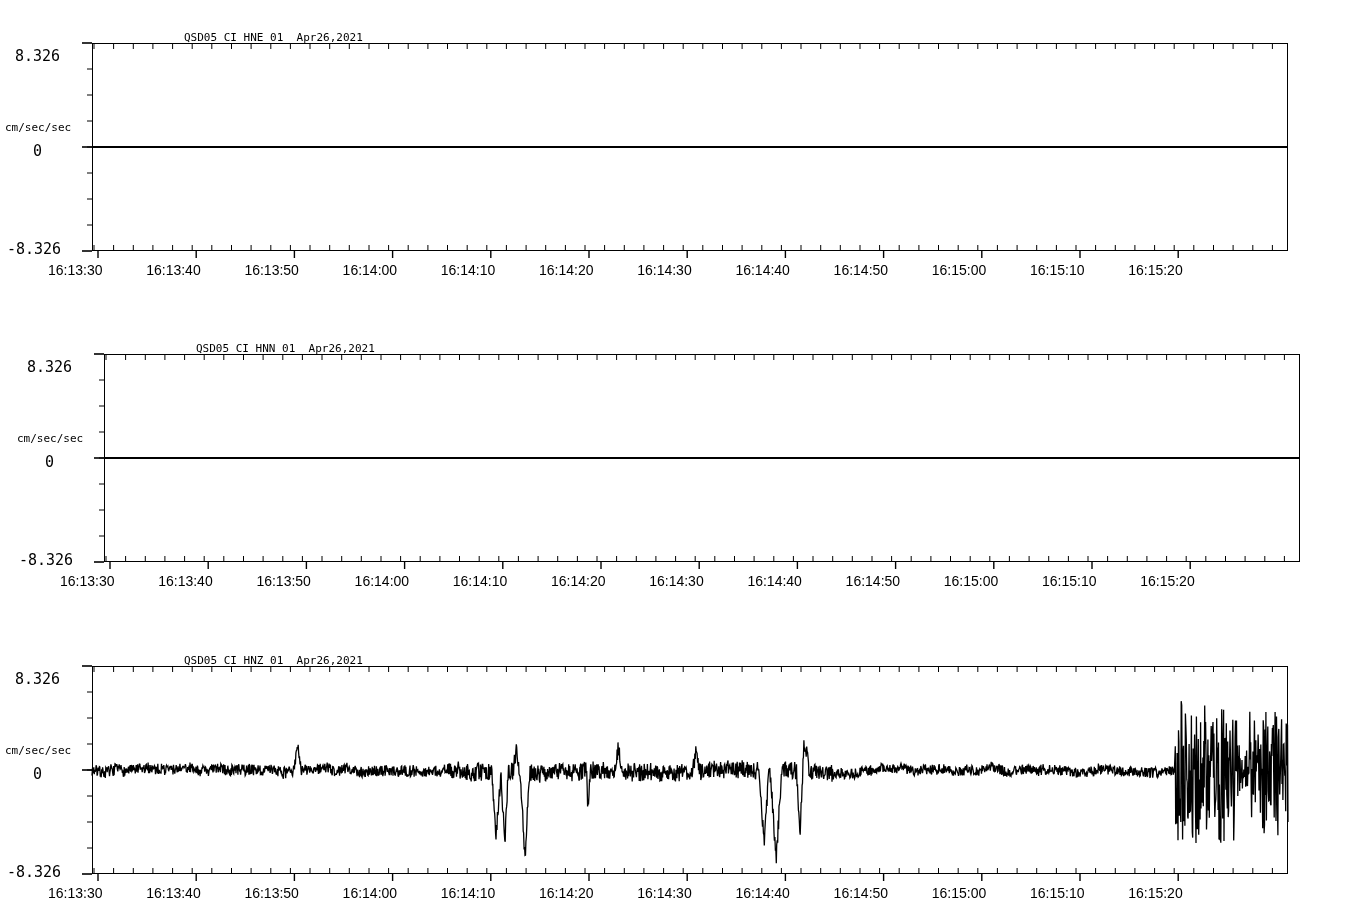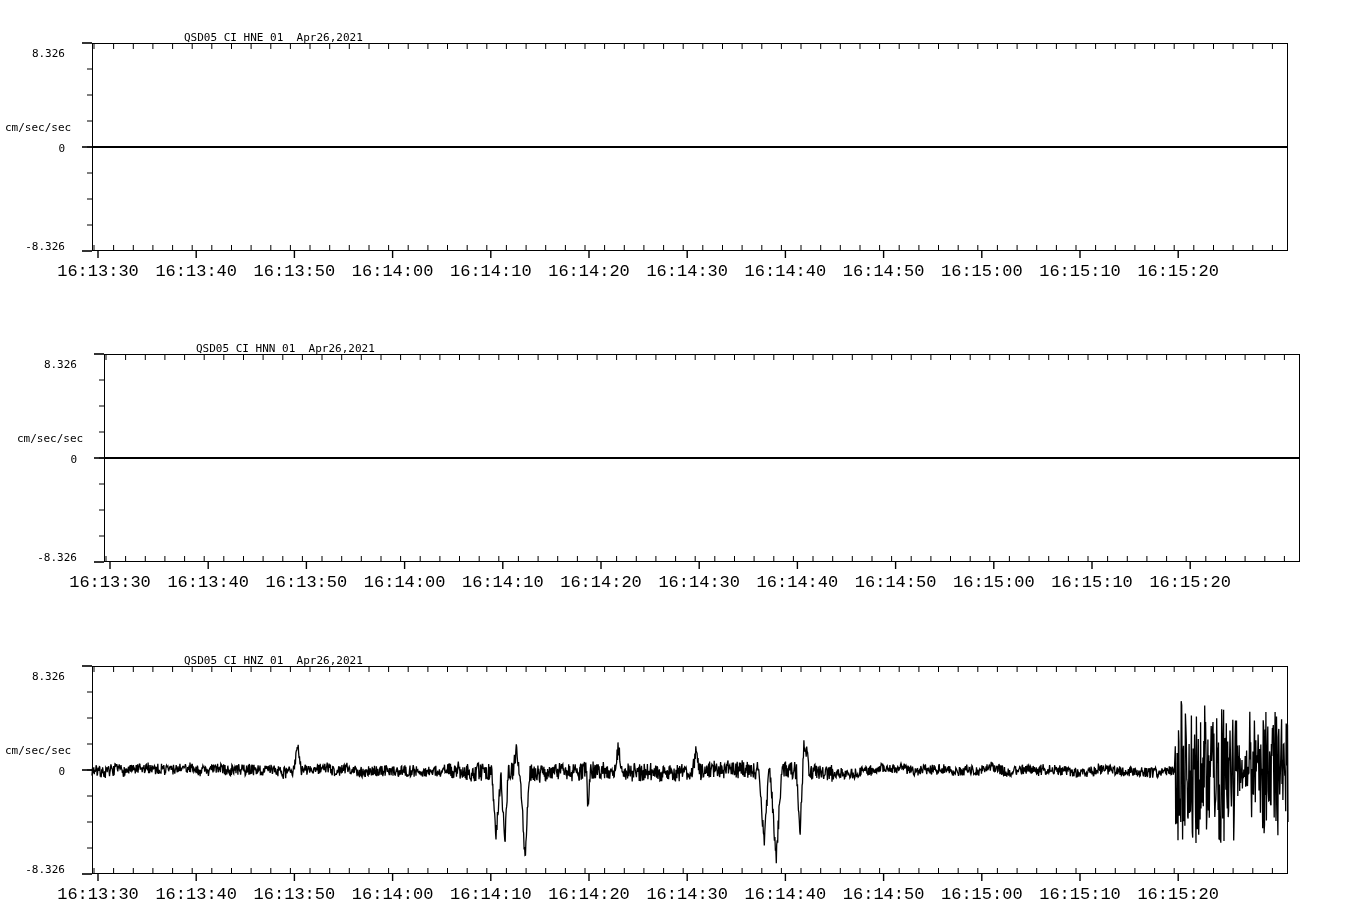--- a/index.html
+++ b/index.html
@@ -34,31 +34,30 @@
   }
   .axis-label {
     position: absolute;
     font-size: 11px;
     font-family: "DejaVu Sans Mono", monospace;
     white-space: pre;
     color: #000;
   }
   .ytick {
     position: absolute;
-    font-size: 11px;
+    font-size: 15px;
     font-family: "DejaVu Sans Mono", monospace;
-    text-align: right;
+    text-align: center;
     white-space: pre;
     color: #000;
   }
   .xtick {
     position: absolute;
-    font-size: 17px;
-    font-family: Liberation Mono, monospace;
-    text-align: center;
+    font-size: 14px;
+    font-family: Liberation Sans, sans-serif;
     white-space: pre;
     color: #000;
   }
   .frame {
     position: absolute;
     box-sizing: border-box;
     border: 1.5px solid #000;
     background: #fff;
   }
   .svg-wrap {

